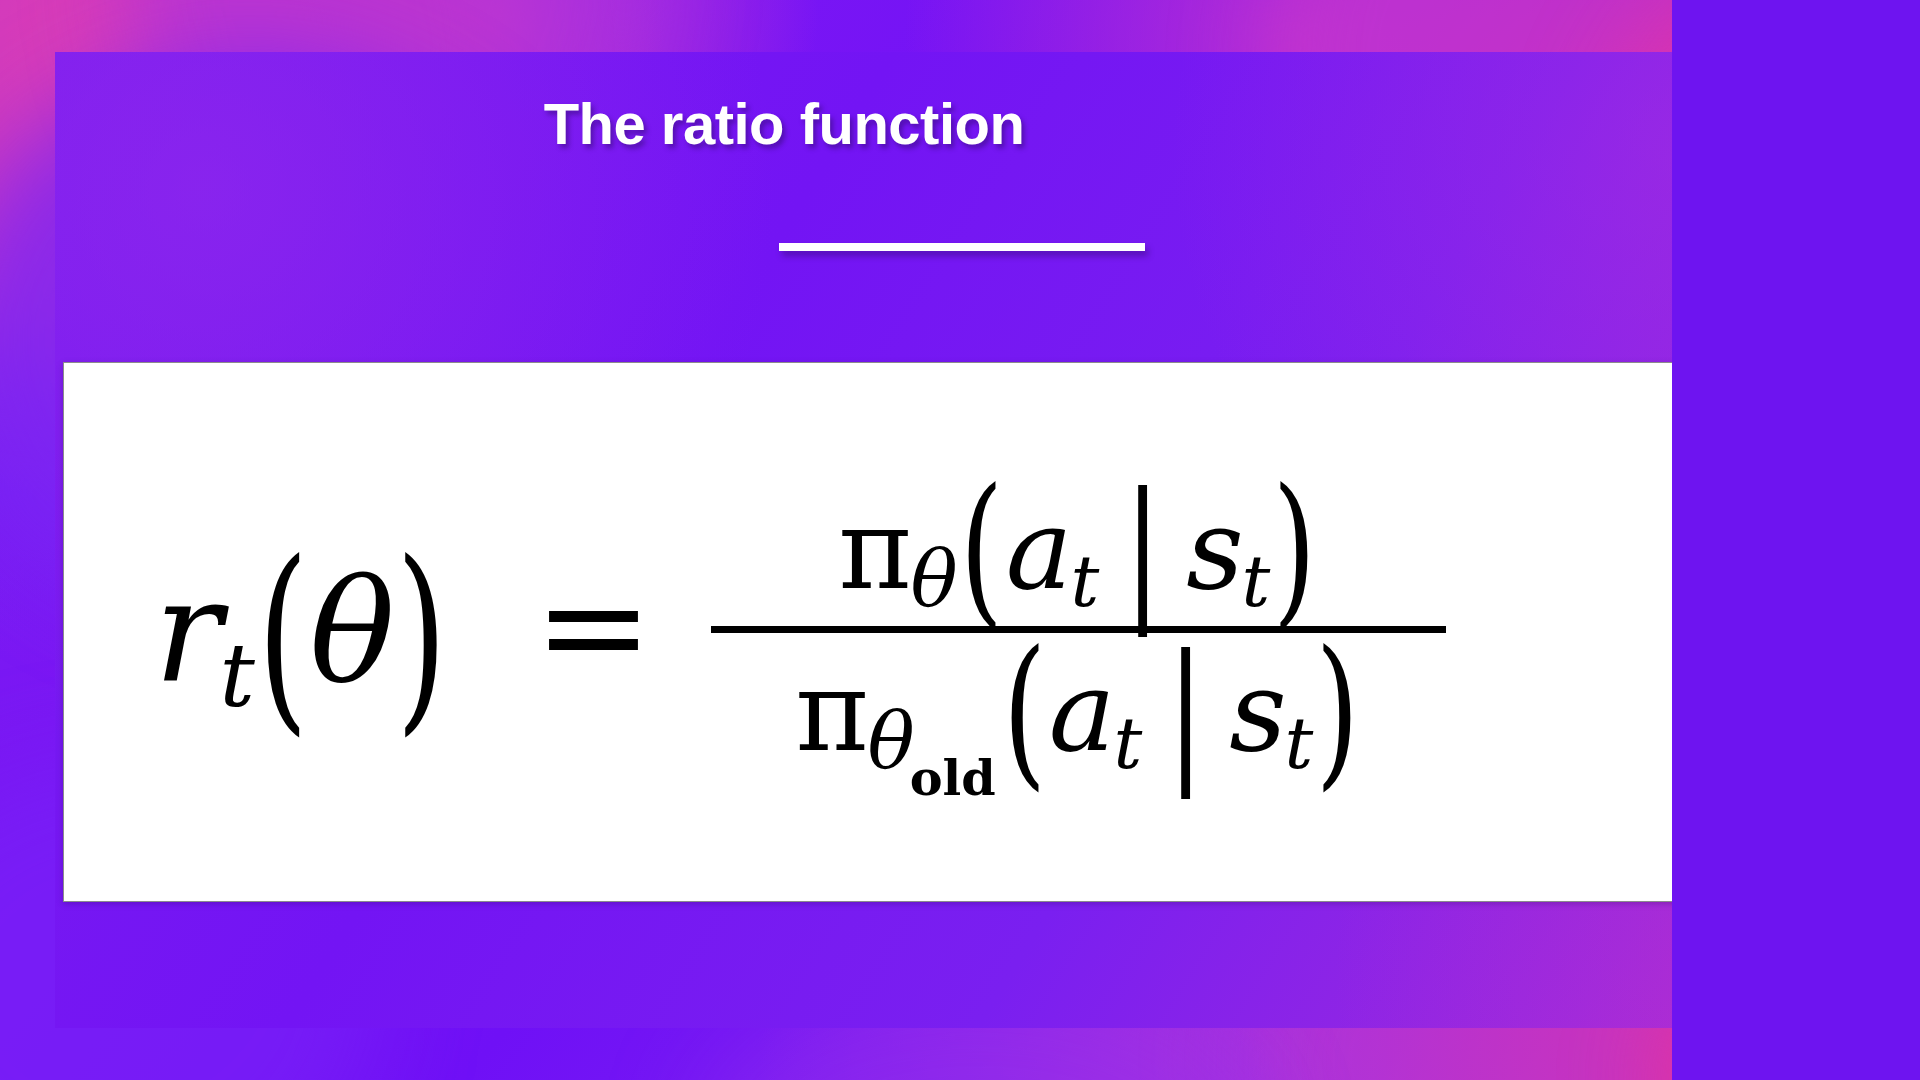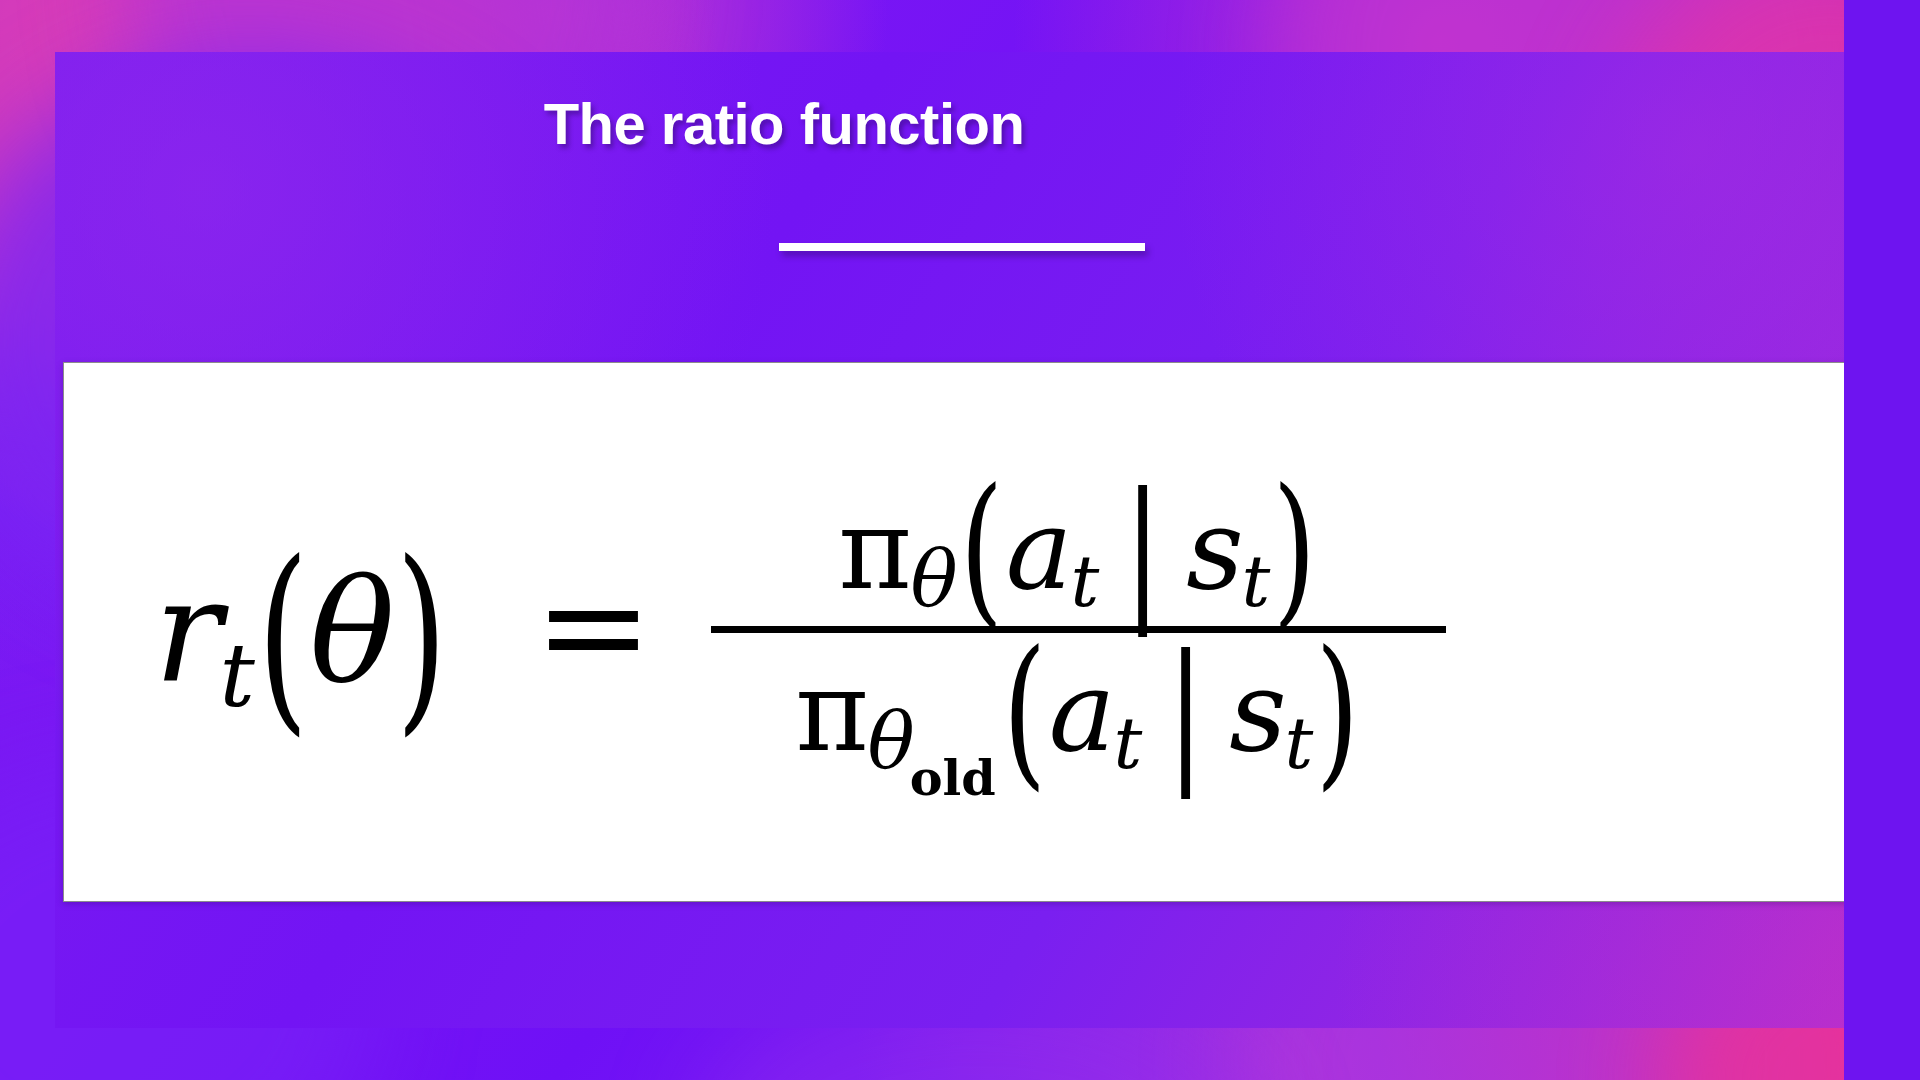--- a/index.html
+++ b/index.html
@@ -8,21 +8,21 @@
   html, body {
     width:1920px; height:1080px;
     overflow:hidden;
     background:#6e14f0;
     font-family:"Liberation Sans", sans-serif;
   }
 
   
   #slide {
     position:relative;
-    width:1844px; height:1080px;
+    width:1672px; height:1080px;
     overflow:hidden;
     background:
       radial-gradient(circle at 12% 6%,  rgba(232,62,170,0.92) 0%, rgba(232,62,170,0.0) 26%),
       radial-gradient(circle at 30% 1%,  rgba(226,70,190,0.75) 0%, rgba(226,70,190,0.0) 20%),
       radial-gradient(circle at 78% 4%,  rgba(198,52,205,0.85) 0%, rgba(198,52,205,0.0) 24%),
       radial-gradient(circle at 99% 14%, rgba(236,50,150,0.95) 0%, rgba(236,50,150,0.0) 22%),
       radial-gradient(circle at 101% 86%,rgba(236,48,146,0.95) 0%, rgba(236,48,146,0.0) 24%),
       radial-gradient(circle at 70% 99%, rgba(185,60,215,0.60) 0%, rgba(185,60,215,0.0) 26%),
       radial-gradient(circle at 2% 24%,  rgba(120,40,245,0.85) 0%, rgba(120,40,245,0.0) 22%),
       linear-gradient(128deg, #7b1ef0 0%, #7a16f4 28%, #6f10f6 52%, #7a1ef2 72%, #9a26e2 88%, #c930bb 100%);

